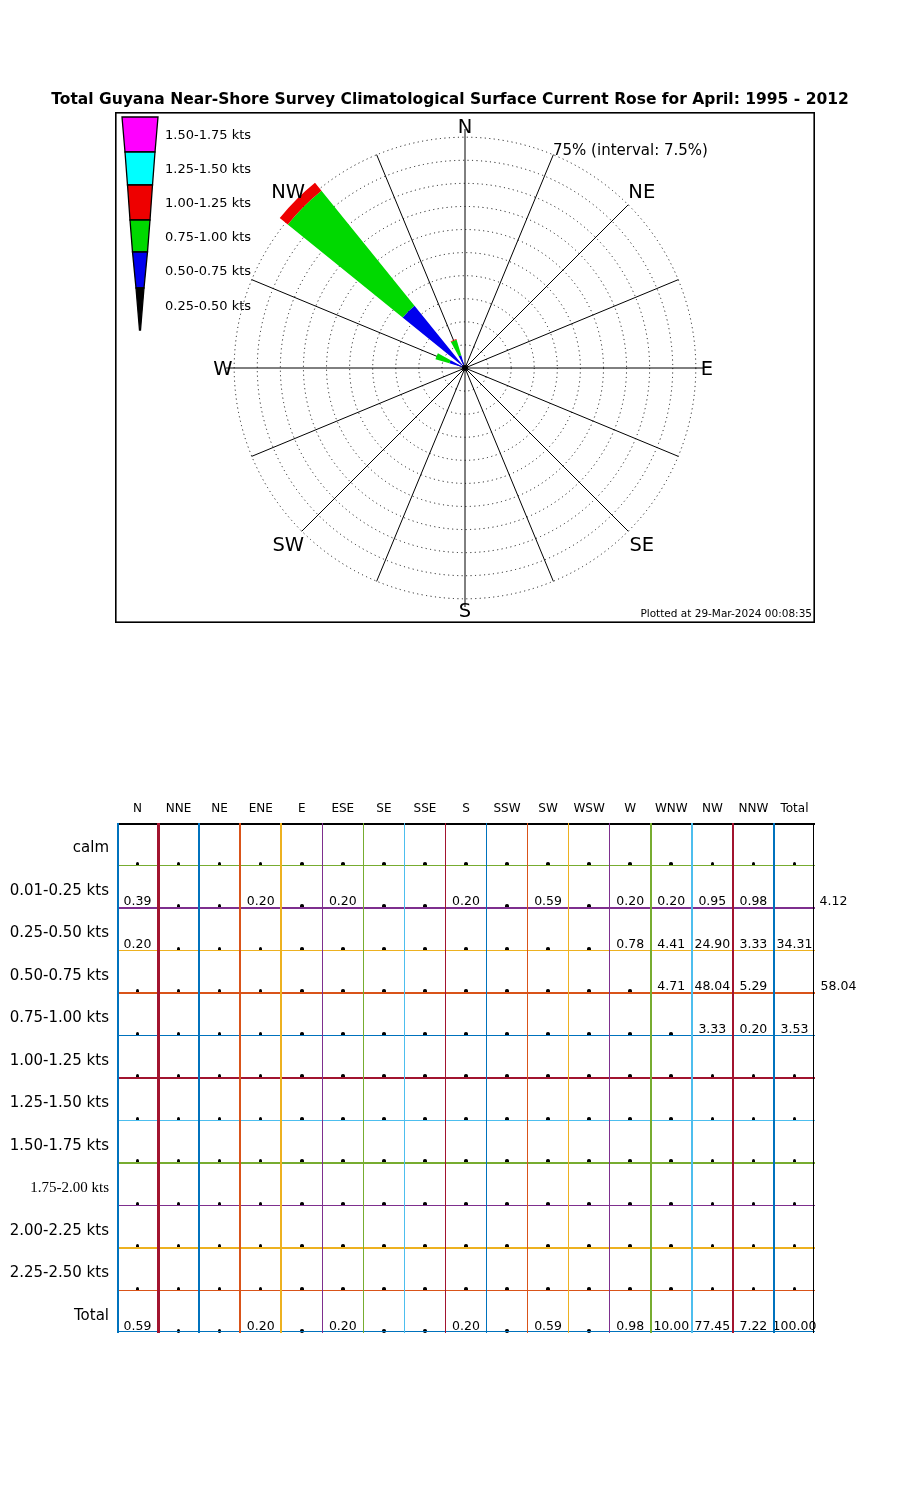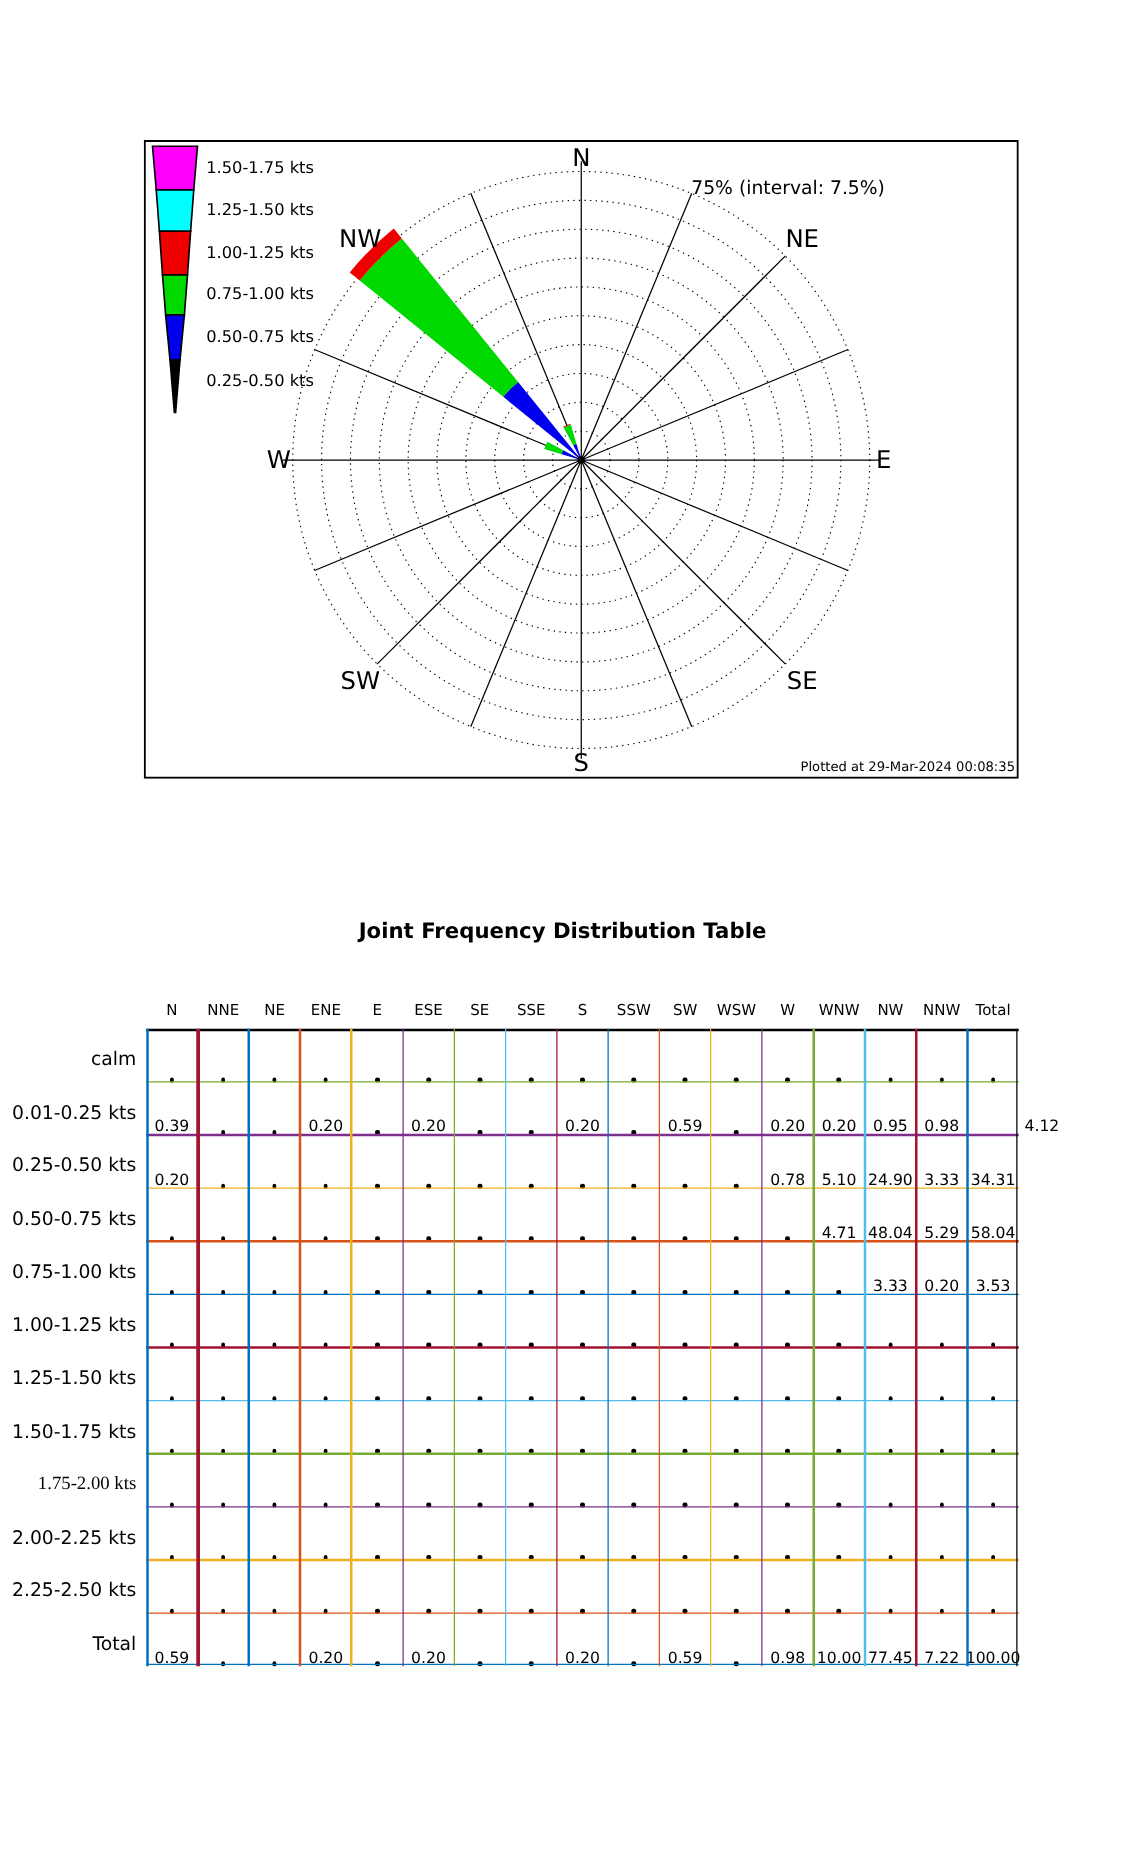--- a/index.html
+++ b/index.html
@@ -19,20 +19,21 @@
   .cell{position:absolute;display:flex;justify-content:center;align-items:flex-end;}
   .cell-num{font-size:12.5px;padding-bottom:5px;white-space:nowrap;}
   .cell-dot-wrap{padding-bottom:12px;}
   .dot{display:block;width:3.6px;height:3.6px;border-radius:50%;background:#000;}
   .vline,.hline{position:absolute;}
 </style>
 </head>
 <body>
 
 <div id="page">
+  <div id="rose-title">Total Guyana Near-Shore Survey Climatological Surface Current Rose for April: 1995 - 2012</div>
   <svg id="rose-svg" width="700" height="511" viewBox="0 0 700 511">
       <rect x="0.8" y="0.8" width="698.4" height="509.4" fill="none" stroke="#000" stroke-width="1.6"></rect>
       <circle cx="350" cy="256" r="23.080000000000002" fill="none" stroke="#000" stroke-width="0.9" stroke-dasharray="1.1 3.4"></circle>
       <circle cx="350" cy="256" r="46.160000000000004" fill="none" stroke="#000" stroke-width="0.9" stroke-dasharray="1.1 3.4"></circle>
       <circle cx="350" cy="256" r="69.24000000000001" fill="none" stroke="#000" stroke-width="0.9" stroke-dasharray="1.1 3.4"></circle>
       <circle cx="350" cy="256" r="92.32000000000001" fill="none" stroke="#000" stroke-width="0.9" stroke-dasharray="1.1 3.4"></circle>
       <circle cx="350" cy="256" r="115.4" fill="none" stroke="#000" stroke-width="0.9" stroke-dasharray="1.1 3.4"></circle>
       <circle cx="350" cy="256" r="138.48000000000002" fill="none" stroke="#000" stroke-width="0.9" stroke-dasharray="1.1 3.4"></circle>
       <circle cx="350" cy="256" r="161.56" fill="none" stroke="#000" stroke-width="0.9" stroke-dasharray="1.1 3.4"></circle>
       <circle cx="350" cy="256" r="184.64000000000001" fill="none" stroke="#000" stroke-width="0.9" stroke-dasharray="1.1 3.4"></circle>
@@ -92,21 +93,20 @@
         <path d="M12.5,73 L37.5,73 L35,108 L15,108 Z" fill="#ee0000" stroke="#000" stroke-width="1.3"></path>
         <text x="50" y="90.5" dominant-baseline="central" font-size="13px" font-family="DejaVu Sans, Liberation Sans, sans-serif">1.00-1.25 kts</text>
         <path d="M15,108 L35,108 L32.5,140 L17.5,140 Z" fill="#00d900" stroke="#000" stroke-width="1.3"></path>
         <text x="50" y="124" dominant-baseline="central" font-size="13px" font-family="DejaVu Sans, Liberation Sans, sans-serif">0.75-1.00 kts</text>
         <path d="M17.5,140 L32.5,140 L29,176 L21,176 Z" fill="#0000ee" stroke="#000" stroke-width="1.3"></path>
         <text x="50" y="158" dominant-baseline="central" font-size="13px" font-family="DejaVu Sans, Liberation Sans, sans-serif">0.50-0.75 kts</text>
         <path d="M21,176 L29,176 L25.5,218 L24.5,218 Z" fill="#000000" stroke="#000" stroke-width="1.3"></path>
         <text x="50" y="193" dominant-baseline="central" font-size="13px" font-family="DejaVu Sans, Liberation Sans, sans-serif">0.25-0.50 kts</text>
       </g>
     </svg>
-  <div id="table-title">Joint Frequency Distribution Table</div>
   <div id="col-headers">
       <div class="col-header" style="left: 0px; width: 41.0588px;">N</div>
       <div class="col-header" style="left: 41.0588px; width: 41.0588px;">NNE</div>
       <div class="col-header" style="left: 82.1176px; width: 41.0588px;">NE</div>
       <div class="col-header" style="left: 123.176px; width: 41.0588px;">ENE</div>
       <div class="col-header" style="left: 164.235px; width: 41.0588px;">E</div>
       <div class="col-header" style="left: 205.294px; width: 41.0588px;">ESE</div>
       <div class="col-header" style="left: 246.353px; width: 41.0588px;">SE</div>
       <div class="col-header" style="left: 287.412px; width: 41.0588px;">SSE</div>
       <div class="col-header" style="left: 328.471px; width: 41.0588px;">S</div>
@@ -244,21 +244,21 @@
       <div class="cell cell-dot-wrap" style="left: 369.529px; top: 85px; width: 41.0588px; height: 42.5px;">
         <span class="dot"></span>
       </div>
       <div class="cell cell-dot-wrap" style="left: 410.588px; top: 85px; width: 41.0588px; height: 42.5px;">
         <span class="dot"></span>
       </div>
       <div class="cell cell-dot-wrap" style="left: 451.647px; top: 85px; width: 41.0588px; height: 42.5px;">
         <span class="dot"></span>
       </div>
       <div class="cell cell-num" style="left: 492.706px; top: 85px; width: 41.0588px; height: 42.5px;">0.78</div>
-      <div class="cell cell-num" style="left: 533.765px; top: 85px; width: 41.0588px; height: 42.5px;">5.10</div>
+      <div class="cell cell-num" style="left: 533.765px; top: 85px; width: 41.0588px; height: 42.5px;">4.41</div>
       <div class="cell cell-num" style="left: 574.824px; top: 85px; width: 41.0588px; height: 42.5px;">24.90</div>
       <div class="cell cell-num" style="left: 615.882px; top: 85px; width: 41.0588px; height: 42.5px;">3.33</div>
       <div class="cell cell-num" style="left: 656.941px; top: 85px; width: 41.0588px; height: 42.5px;">34.31</div>
       <div class="cell cell-dot-wrap" style="left: 0px; top: 127.5px; width: 41.0588px; height: 42.5px;">
         <span class="dot"></span>
       </div>
       <div class="cell cell-dot-wrap" style="left: 41.0588px; top: 127.5px; width: 41.0588px; height: 42.5px;">
         <span class="dot"></span>
       </div>
       <div class="cell cell-dot-wrap" style="left: 82.1176px; top: 127.5px; width: 41.0588px; height: 42.5px;">
@@ -290,21 +290,21 @@
       </div>
       <div class="cell cell-dot-wrap" style="left: 451.647px; top: 127.5px; width: 41.0588px; height: 42.5px;">
         <span class="dot"></span>
       </div>
       <div class="cell cell-dot-wrap" style="left: 492.706px; top: 127.5px; width: 41.0588px; height: 42.5px;">
         <span class="dot"></span>
       </div>
       <div class="cell cell-num" style="left: 533.765px; top: 127.5px; width: 41.0588px; height: 42.5px;">4.71</div>
       <div class="cell cell-num" style="left: 574.824px; top: 127.5px; width: 41.0588px; height: 42.5px;">48.04</div>
       <div class="cell cell-num" style="left: 615.882px; top: 127.5px; width: 41.0588px; height: 42.5px;">5.29</div>
-      <div class="cell cell-num" style="left: 656.941px; top: 127.5px; width: 41.0588px; height: 42.5px;">58.04</div>
+      <div class="cell cell-num" style="left: 656.941px; top: 127.5px; width: 41.0588px; height: 42.5px; padding-left: 44px;">58.04</div>
       <div class="cell cell-dot-wrap" style="left: 0px; top: 170px; width: 41.0588px; height: 42.5px;">
         <span class="dot"></span>
       </div>
       <div class="cell cell-dot-wrap" style="left: 41.0588px; top: 170px; width: 41.0588px; height: 42.5px;">
         <span class="dot"></span>
       </div>
       <div class="cell cell-dot-wrap" style="left: 82.1176px; top: 170px; width: 41.0588px; height: 42.5px;">
         <span class="dot"></span>
       </div>
       <div class="cell cell-dot-wrap" style="left: 123.176px; top: 170px; width: 41.0588px; height: 42.5px;">

